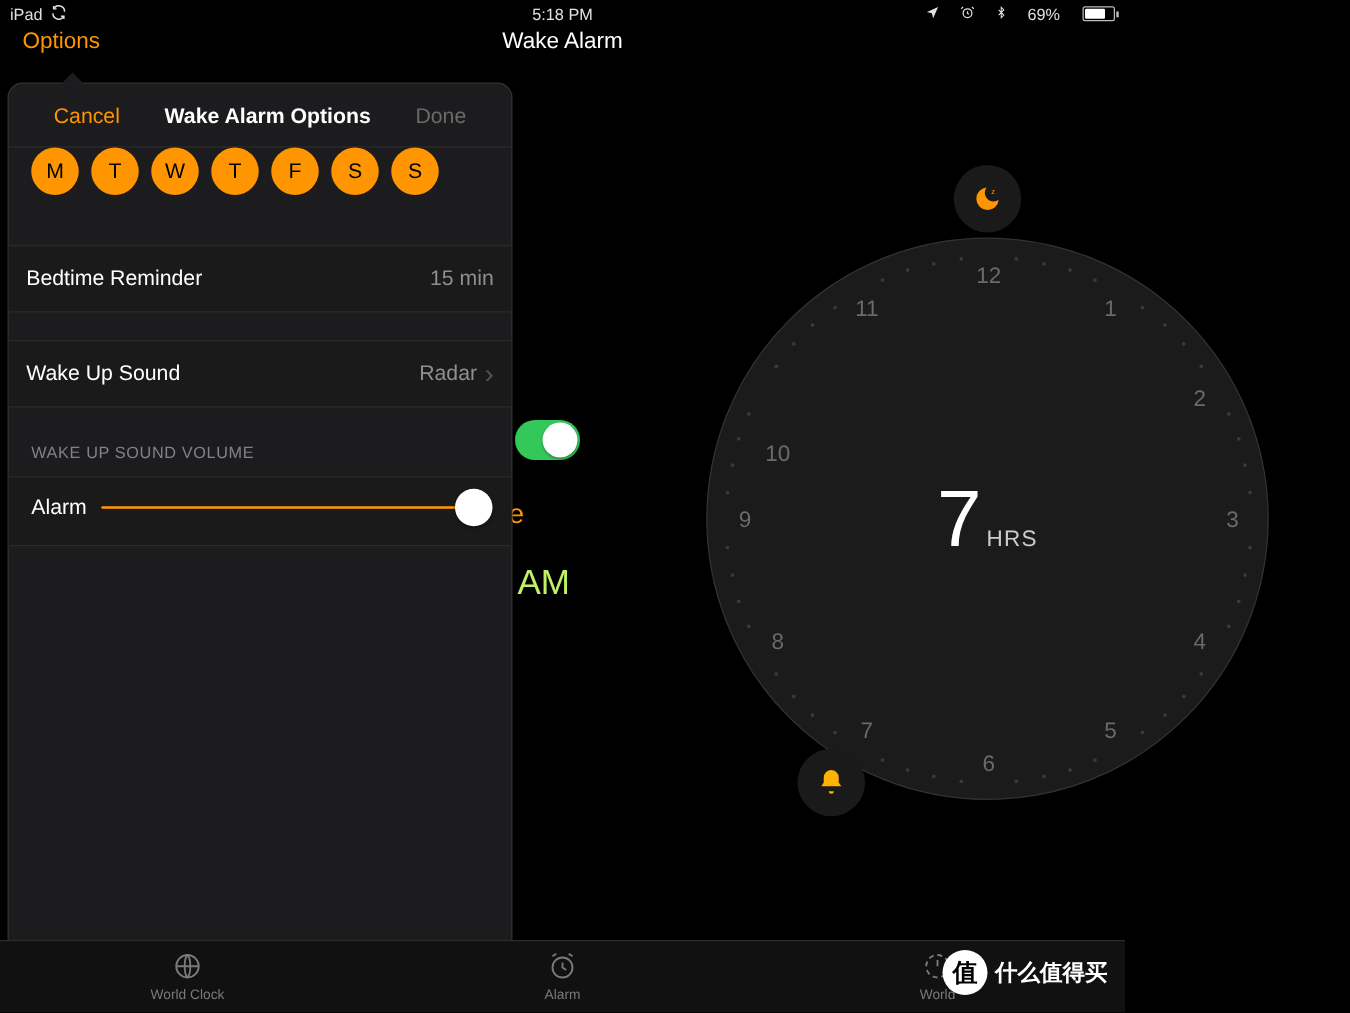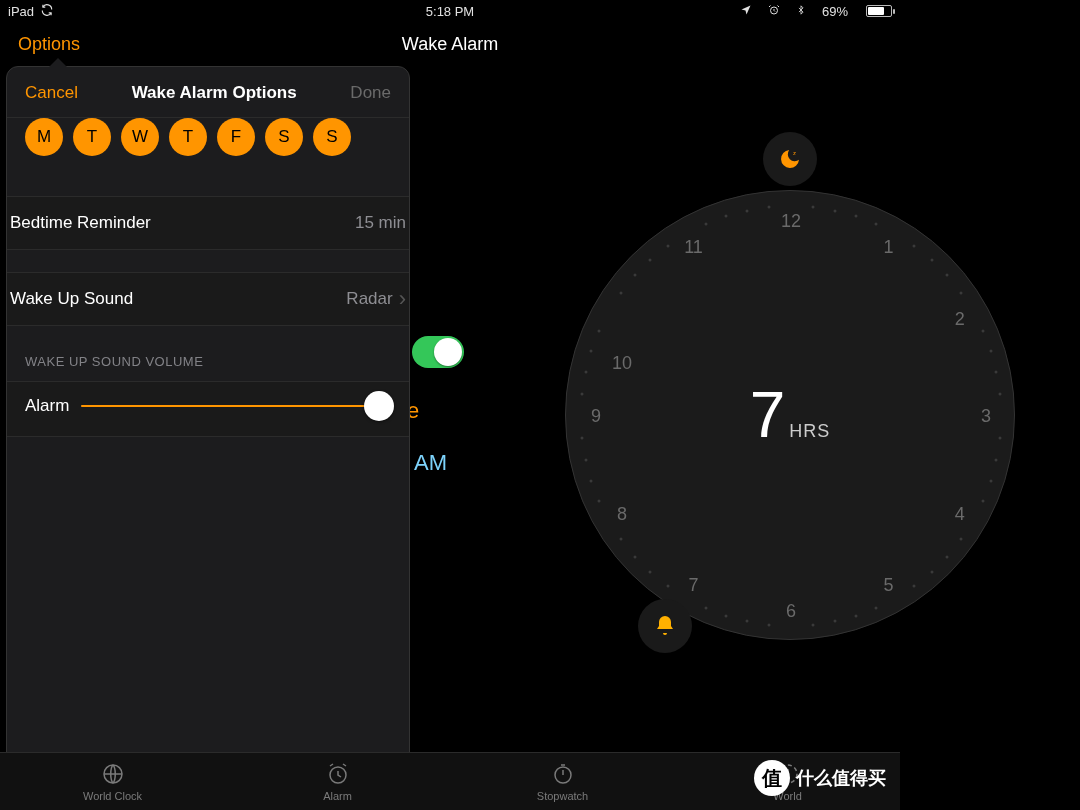--- a/index.html
+++ b/index.html
@@ -9,21 +9,21 @@
   
   .status-bar { position: absolute; top: 0; left: 0; right: 0; height: 22px; display: flex; align-items: center; font-size: 13px; color: #e0e0e0; }
   .status-left { position: absolute; left: 8px; display: flex; align-items: center; gap: 6px; }
   .status-center { position: absolute; left: 50%; transform: translateX(-50%); }
   .status-right { position: absolute; right: 8px; display: flex; align-items: center; gap: 16px; }
   .battery-shell { width: 26px; height: 12px; border: 1px solid #bbb; border-radius: 2px; position: relative; margin-left: 2px; }
   .battery-shell:after { content:''; position:absolute; right:-4px; top:3px; width:2px; height:5px; background:#bbb; border-radius:1px;}
   .battery-fill { position: absolute; left: 1px; top: 1px; bottom: 1px; width: 67%; background: #fff; border-radius:1px;}
 
   
-  .nav { position: absolute; top: 22px; left: 0; right: 0; height: 44px; display: flex; align-items: center; justify-content: center; font-size: 18px; font-weight: 500; }
+  .nav { position: absolute; top: 22px; left: 0; right: 0; height: 44px; display: flex; align-items: flex-start; justify-content: center; font-size: 18px; font-weight: 500; }
   .nav-left { position: absolute; left: 18px; font-size: 18px; color: #ff9500; }
   .page-title { color: #fff; }
 
   
   .dial-wrap { position: absolute; left: 505px; top: 130px; width: 570px; height: 570px; }
   .ring-track { position: absolute; inset: 0; border-radius: 50%; background: radial-gradient(circle at 50% 50%, transparent 0 41%, #202020 41% 50%, transparent 50%); }
   .ring-arc { position: absolute; inset: 0; border-radius: 50%;
     background: conic-gradient(from 0deg, #ff9500 0deg, #ffb000 210deg, transparent 210deg 360deg);
     -webkit-mask: radial-gradient(circle at 50% 50%, transparent 0 41%, #000 41% 50%, transparent 50%);
             mask: radial-gradient(circle at 50% 50%, transparent 0 41%, #000 41% 50%, transparent 50%);
@@ -32,44 +32,44 @@
   .dial-center { position: absolute; left: 50%; top: 50%; transform: translate(-50%,-50%); display: flex; align-items: baseline; gap: 4px; }
   .dial-number { font-size: 64px; font-weight: 200; color: #fff; }
   .dial-unit { font-size: 18px; font-weight: 400; color: #ccc; letter-spacing: 1px; }
   .hour-label { position: absolute; width: 24px; text-align: center; font-size: 18px; color: #6a6a6a; transform: translate(-50%,-50%); }
   .handle { position: absolute; width: 54px; height: 54px; border-radius: 50%; background: #1a1a1a; display: flex; align-items: center; justify-content: center; transform: translate(-50%,-50%); }
   .handle svg { width: 24px; height: 24px; }
 
   
   .popover { position: absolute; left: 6px; top: 66px; width: 404px; height: 700px; background: #1c1c1e; border: 1px solid #333; border-radius: 12px; padding-top: 2px; font-size: 17px; color: #fff; }
   .popover::before { content:''; position:absolute; top:-9px; left:42px; border-left:9px solid transparent; border-right:9px solid transparent; border-bottom:9px solid #1c1c1e; }
-  .pop-header { display: flex; align-items: center; justify-content: space-between; padding: 14px 18px; border-bottom: 1px solid #2b2b2b; }
+  .pop-header { display: flex; align-items: center; justify-content: space-between; padding: 14px 36px; border-bottom: 1px solid #2b2b2b; }
   .pop-cancel { color: #ff9500; }
   .pop-title { color: #fff; font-weight: 600; }
   .pop-done { color: #6a6a6a; }
   .section-label { font-size: 13px; color: #828287; letter-spacing: 0.5px; padding: 28px 18px 12px; }
   .days-row { display: flex; gap: 10px; padding: 0 18px 18px; }
   .day-pill { width: 38px; height: 38px; border-radius: 50%; background: #ff9500; color: #000; display: flex; align-items: center; justify-content: center; font-size: 17px; font-weight: 500; }
-  .row { display: flex; align-items: center; justify-content: space-between; padding: 16px 3px; border-top: 1px solid #2b2b2b; }
+  .row { display: flex; align-items: center; justify-content: space-between; padding: 16px 14px; border-top: 1px solid #2b2b2b; }
   .row:first-of-type { border-top: none; }
   .group { background: #1a1a1a; border-top: 1px solid #2b2b2b; border-bottom: 1px solid #2b2b2b; }
   .row-label { color: #fff; }
   .row-value { color: #8e8e93; display: flex; align-items: center; gap: 6px; }
   .chevron { color: #555; font-size: 22px; line-height: 0; }
   .gap { height: 22px; }
   .volume-row { padding: 14px 18px 20px; display: flex; align-items: center; gap: 12px; }
   .slider-track { flex: 1; height: 2px; background: #3a3a3a; position: relative; border-radius: 2px; }
   .slider-fill { position: absolute; left: 0; top: 0; bottom: 0; width: 96%; background: #ff9500; border-radius: 2px; }
   .slider-thumb { position: absolute; top: 50%; left: 96%; width: 30px; height: 30px; background: #fff; border-radius: 50%; transform: translate(-50%,-50%); box-shadow: 0 1px 3px rgba(0,0,0,.5); }
 
   
   .peek-toggle { position: absolute; left: 412px; top: 336px; width: 52px; height: 32px; background: #34c759; border-radius: 16px; }
   .peek-toggle .knob { position: absolute; right: 2px; top: 2px; width: 28px; height: 28px; background: #fff; border-radius: 50%; box-shadow: 0 1px 2px rgba(0,0,0,.4); }
   .peek-ke { position: absolute; left: 396px; top: 398px; color: #ff9500; font-size: 22px; }
-  .peek-am { position: absolute; left: 414px; top: 450px; color: #7dd3fc; font-size: 22px; }
+  .peek-am { position: absolute; left: 414px; top: 450px; color: #bef264; font-size: 28px; }
 
   
   .tab-bar { position: absolute; left: 0; right: 0; bottom: 0; height: 58px; background: #111; border-top: 1px solid #2b2b2b; display: flex; }
   .tab { flex: 1; display: flex; flex-direction: column; align-items: center; justify-content: center; gap: 2px; font-size: 11px; color: #7a7a7a; }
   .tab.active { color: #ff9500; }
   .tab svg { width: 24px; height: 24px; }
 
   
   .watermark { position: absolute; right: 14px; bottom: 14px; display:flex; align-items:center; gap:6px; color:#fff; font-size:18px; font-weight:600; }
   .watermark .badge { width:36px; height:36px; border-radius:50%; background:#fff; color:#000; display:flex; align-items:center; justify-content:center; font-size:20px; font-weight:700;}
@@ -261,27 +261,20 @@
     </div>
     <div class="tab">
       <span><svg viewBox="0 0 24 24" fill="none" stroke="#7a7a7a" stroke-width="1.5">
             <circle cx="12" cy="13" r="8"></circle>
             <path d="M12 9v4l3 2M4 4l3-2M20 4l-3-2"></path>
           </svg></span>
       <span>Alarm</span>
     </div>
     <div class="tab">
       <span><svg viewBox="0 0 24 24" fill="none" stroke="#7a7a7a" stroke-width="1.5">
-            <circle cx="12" cy="13" r="8"></circle>
-            <path d="M12 13V8M10 3h4"></path>
-          </svg></span>
-      <span>Stopwatch</span>
-    </div>
-    <div class="tab">
-      <span><svg viewBox="0 0 24 24" fill="none" stroke="#7a7a7a" stroke-width="1.5">
             <circle cx="12" cy="12" r="9" stroke-dasharray="4 3"></circle>
             <path d="M12 12V7"></path>
           </svg></span>
       <span>World</span>
     </div>
   </div>
 
   <div class="watermark">
     <div class="badge">值</div>
     <span>什么值得买</span>

